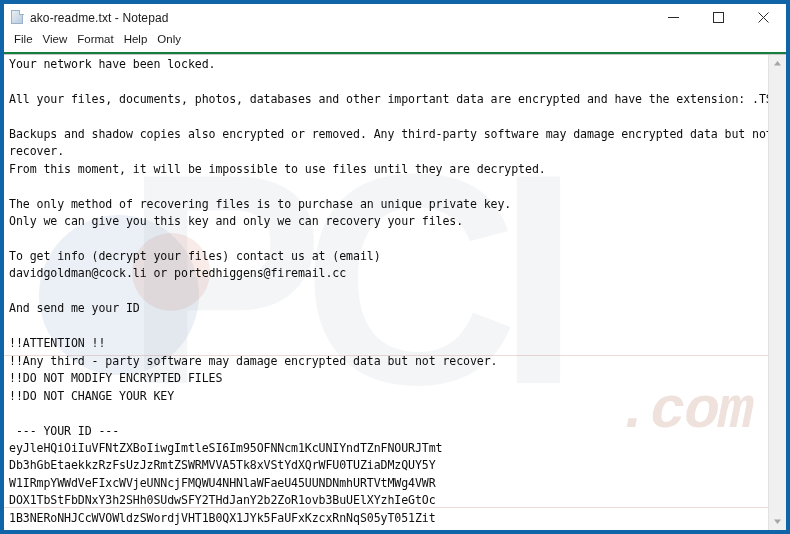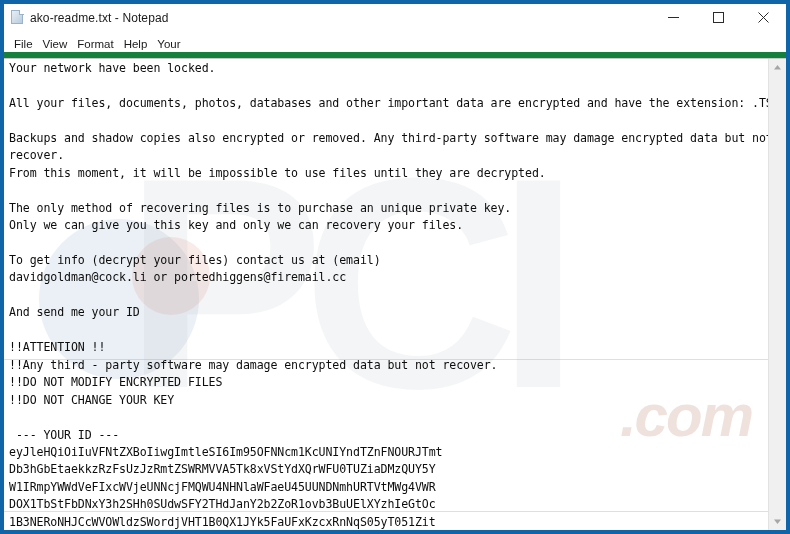--- a/index.html
+++ b/index.html
@@ -88,23 +88,23 @@
     background: transparent;
   }
   .win-btn svg { display: block; }
 
   
   .menubar {
     height: 20px;
     min-height: 20px;
     background: #ffffff;
     display: flex;
-    align-items: flex-end;
+    align-items: flex-start;
     padding-left: 6px;
-    border-bottom: 6px solid #15803d;
+    border-bottom: 2px solid #15803d;
   }
   .menu-item {
     font-size: 11.5px;
     color: #1a1a1a;
     padding: 1px 6px 2px 4px;
     white-space: nowrap;
   }
 
   
   .content-wrap {
@@ -167,21 +167,21 @@
     top: 178px;
     width: 78px;
     height: 78px;
     border-radius: 50%;
     background: rgba(214,128,110,0.16);
   }
   .wm-com {
     position: absolute;
     right: 34px;
     top: 322px;
-    font-family: Liberation Sans, sans-serif;
+    font-family: Liberation Mono, monospace;
     font-size: 60px;
     font-weight: 700;
     font-style: italic;
     color: rgba(203,154,140,0.30);
     letter-spacing: -2px;
     user-select: none;
   }
   .wm-line {
     position: absolute;
     left: 0;
@@ -252,21 +252,21 @@
         </svg>
       </div>
     </div>
   </div>
 
   <div class="menubar">
     <div class="menu-item">File</div>
     <div class="menu-item">View</div>
     <div class="menu-item">Format</div>
     <div class="menu-item">Help</div>
-    <div class="menu-item">Your</div>
+    <div class="menu-item">Only</div>
   </div>
 
   <div class="content-wrap">
 
     <div class="watermark">
       <div class="wm-dot1"></div>
       <div class="wm-dot2"></div>
       <div class="wm-big">PCI</div>
       <div class="wm-line"></div>
       <div class="wm-line wm-line2"></div>

